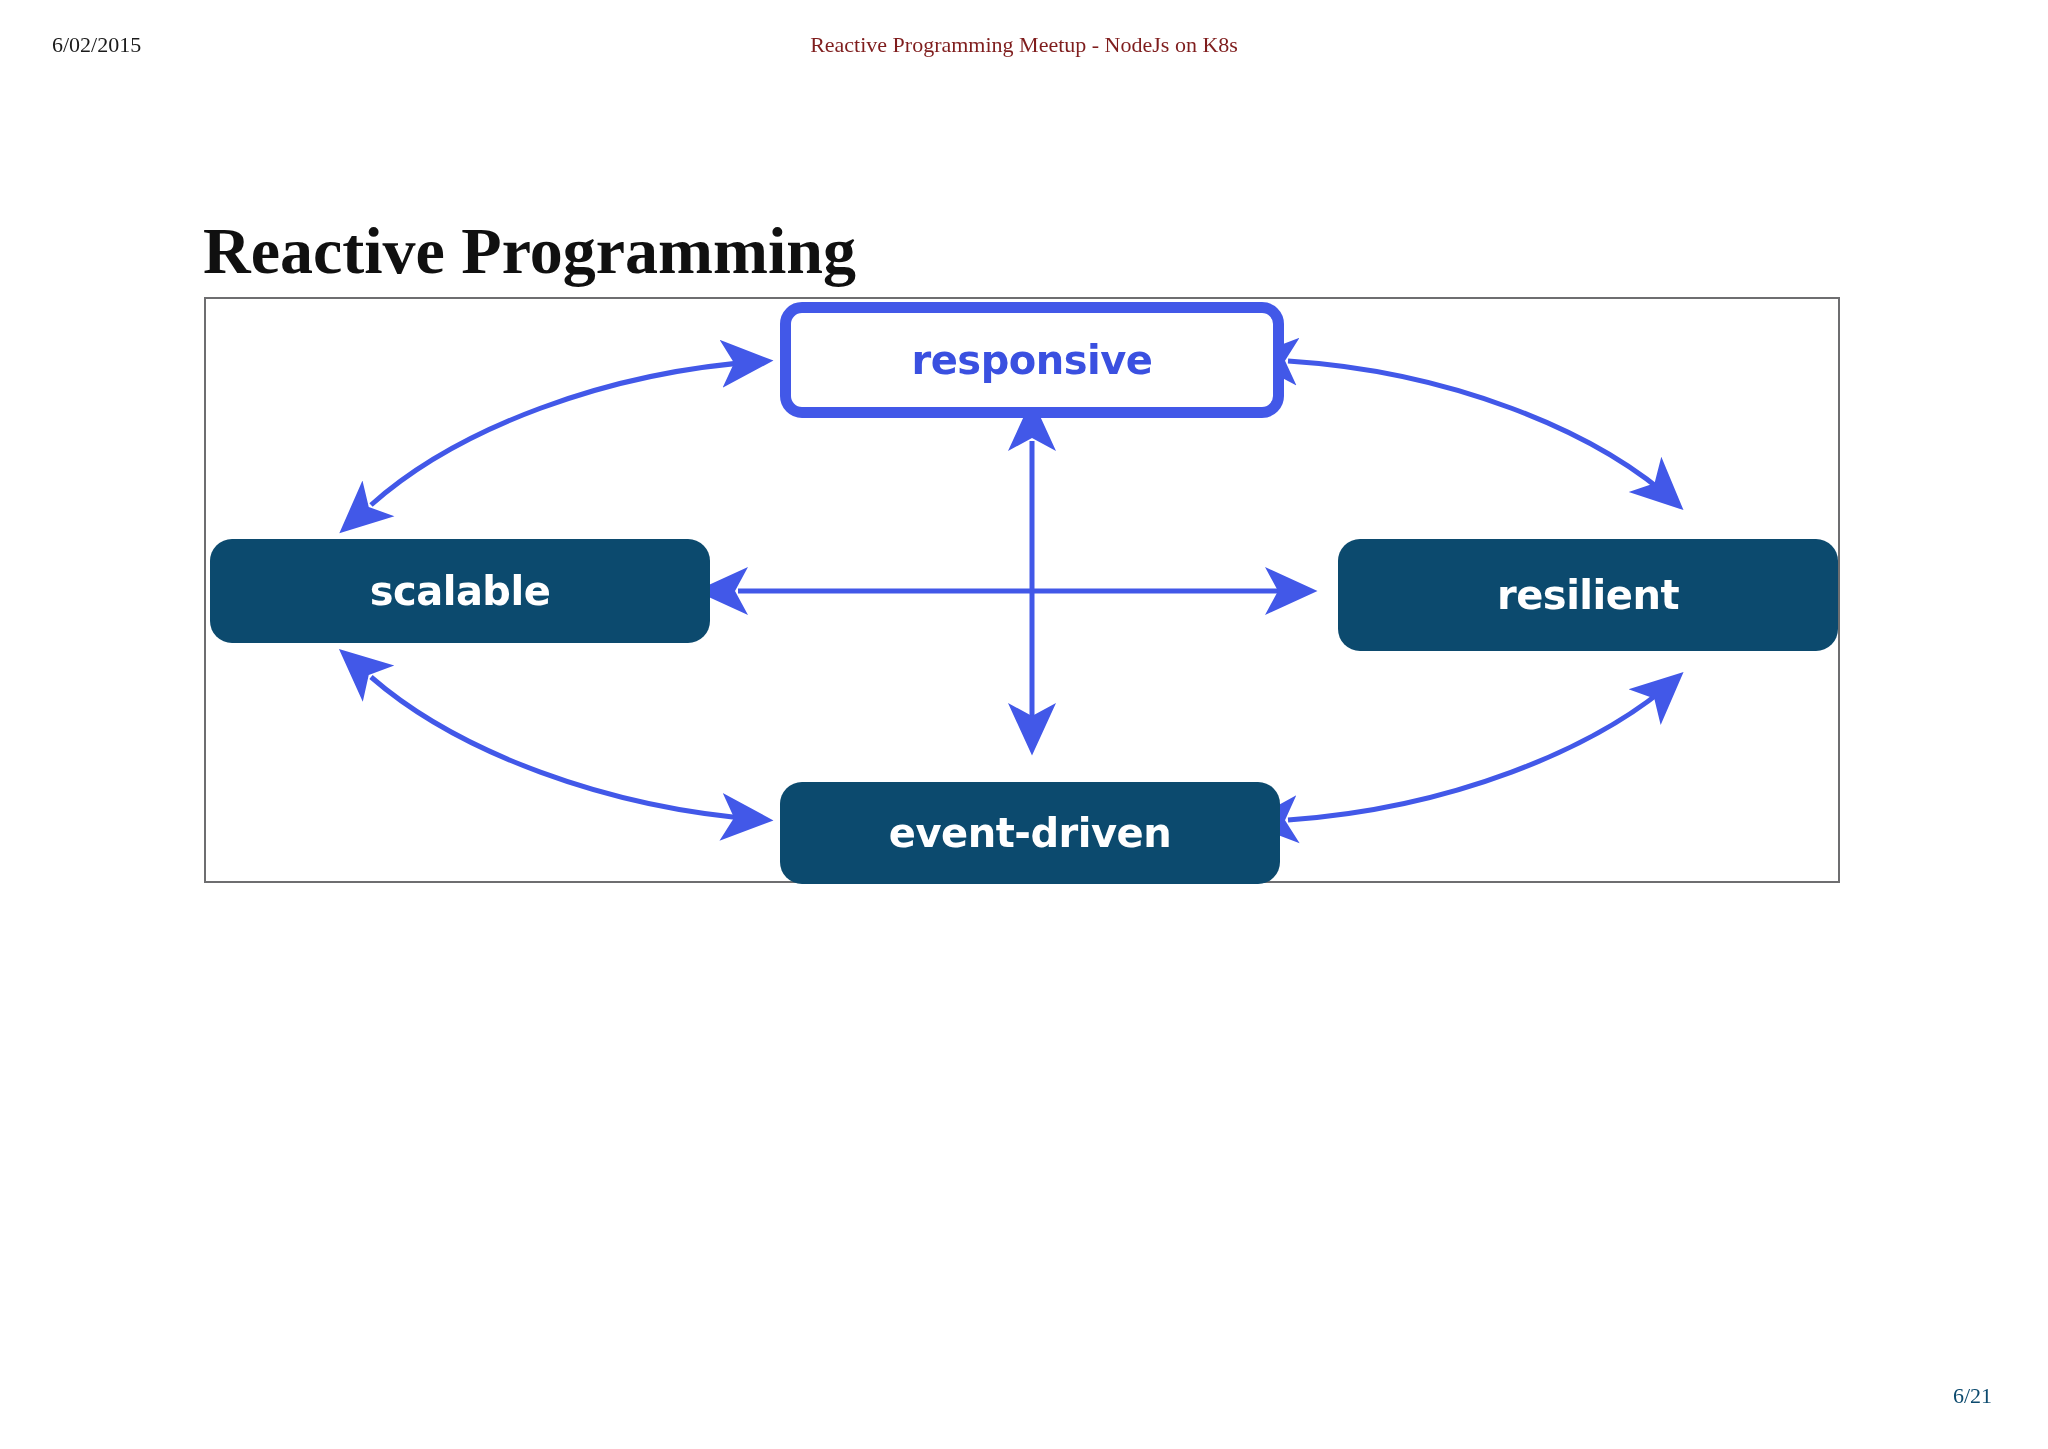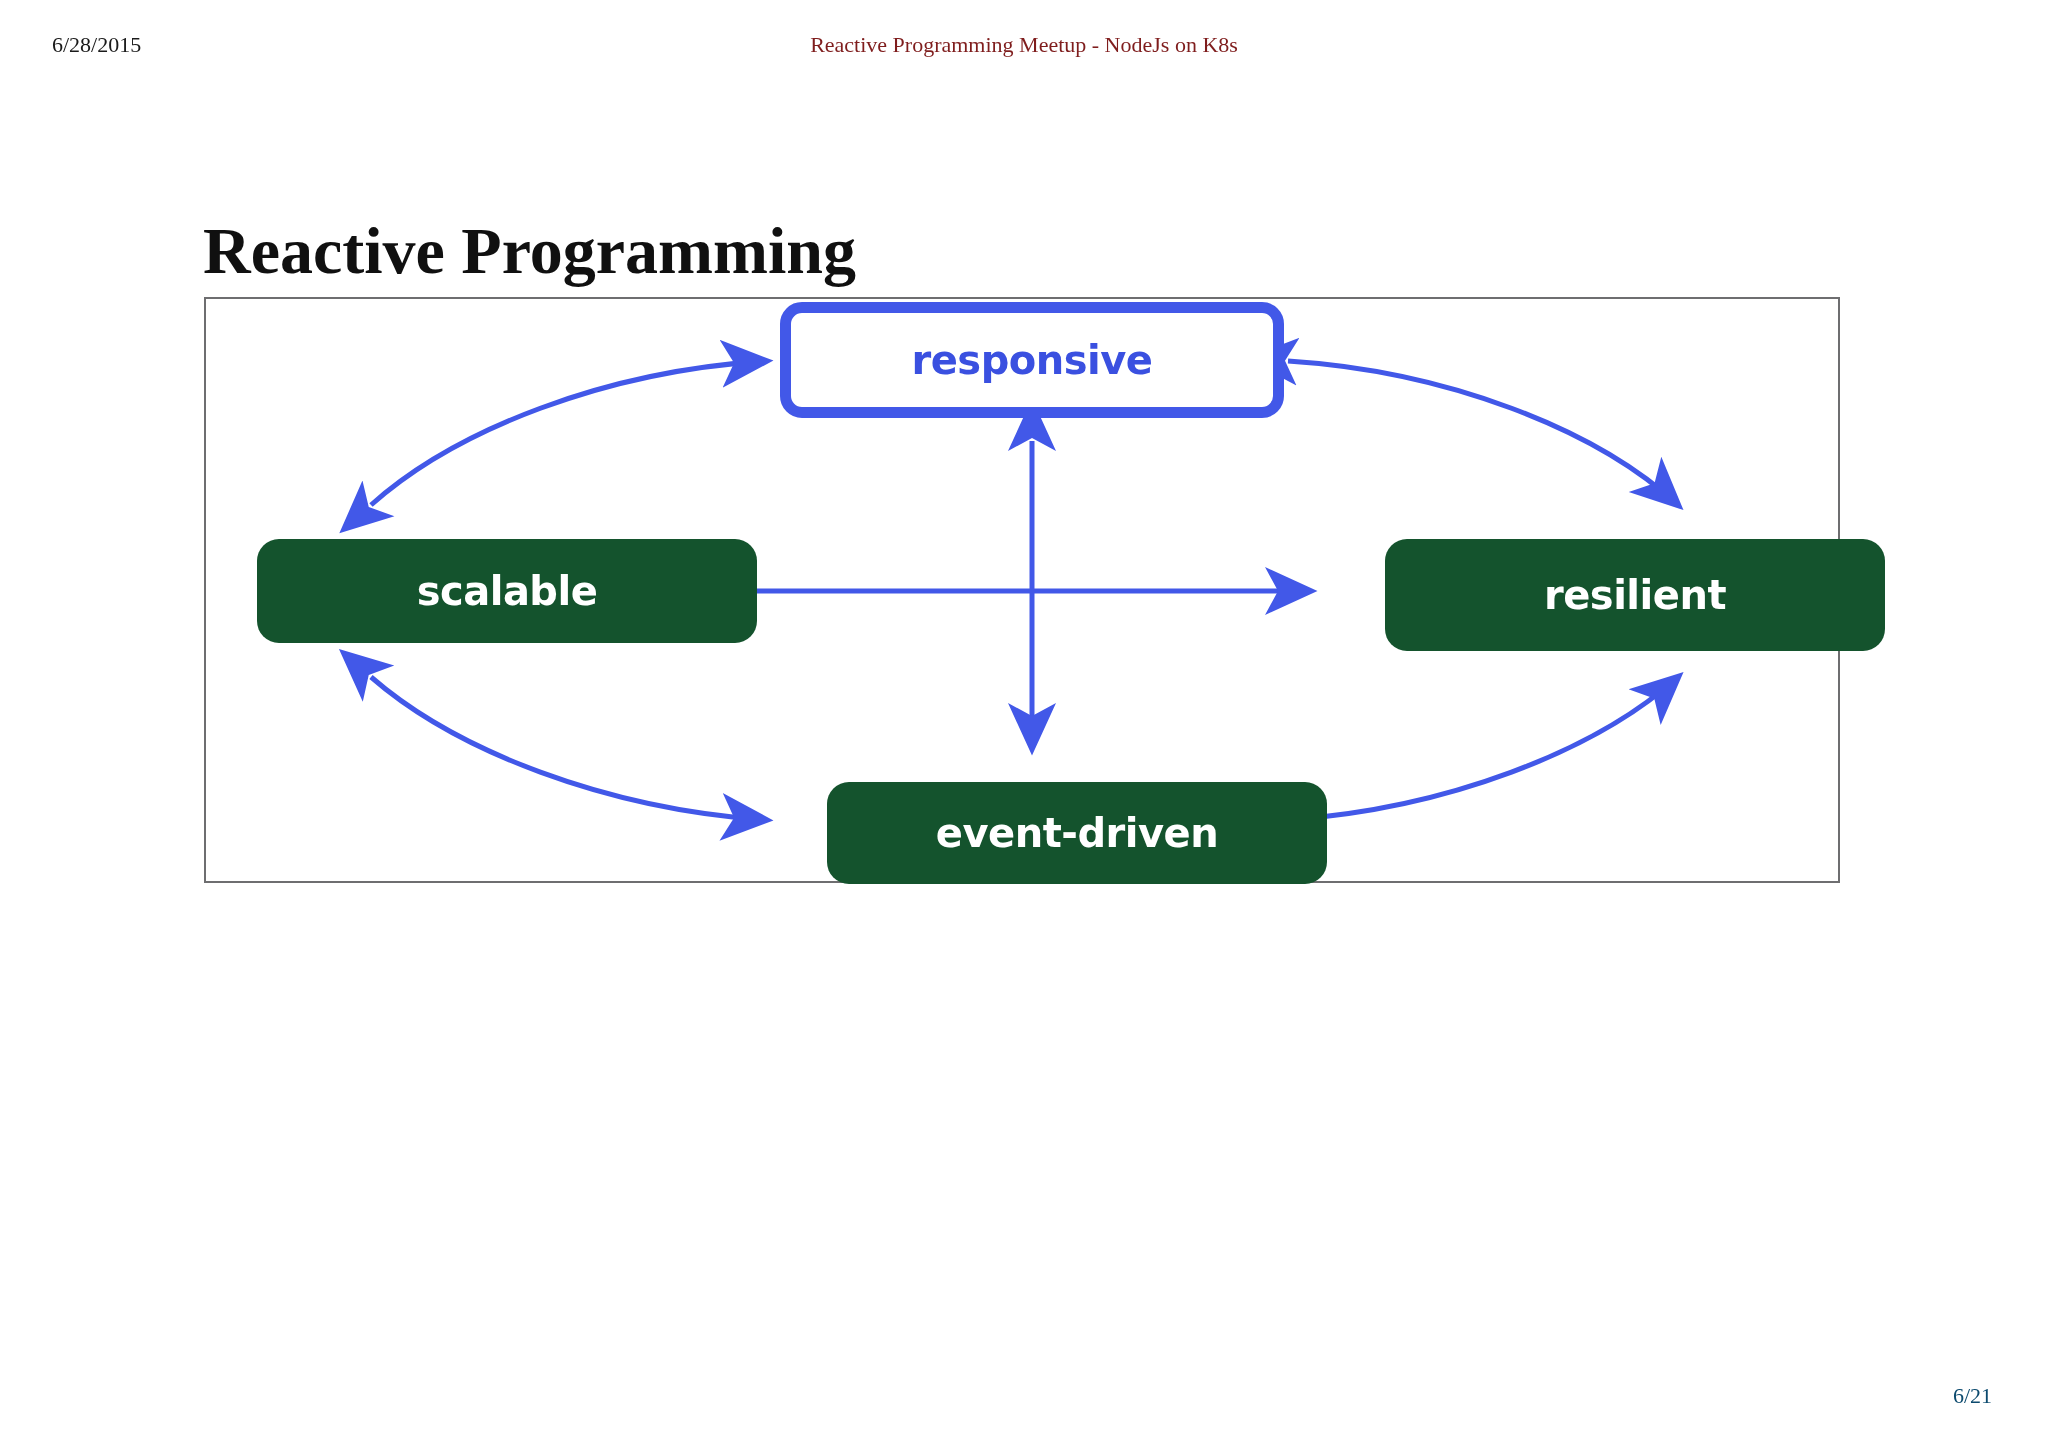--- a/index.html
+++ b/index.html
@@ -92,23 +92,22 @@
     border-radius: 22px;
     display: flex;
     align-items: center;
     justify-content: center;
     font-family: "DejaVu Sans", "Liberation Sans", sans-serif;
     font-weight: bold;
     font-size: 40px;
     letter-spacing: -0.5px;
   }
   .node-filled {
-    background: #14532d;
+    background: #0c4a6e;
     color: #ffffff;
-    margin-left: 47px;
   }
   .node-outlined {
     background: #ffffff;
     color: #3a50e0;
     border: 11px solid #4258e8;
   }
 
   .node-responsive {
     left: 574px;
     top: 3px;
@@ -158,21 +157,21 @@
     font-size: 22px;
     font-family: "Liberation Serif", "DejaVu Serif", serif;
     color: #0c4a6e;
     white-space: nowrap;
   }
 </style>
 </head>
 <body>
 
 <div class="page-header">
-  <div class="header-date">6/28/2015</div>
+  <div class="header-date">6/02/2015</div>
   <div class="header-title">Reactive Programming Meetup - NodeJs on K8s</div>
 </div>
 
 <h1 class="slide-title">Reactive Programming</h1>
 
 <div class="diagram-frame">
   <div class="diagram-inner">
 
     <svg class="arrow-layer" viewBox="0 0 1636 586">
       <defs>

